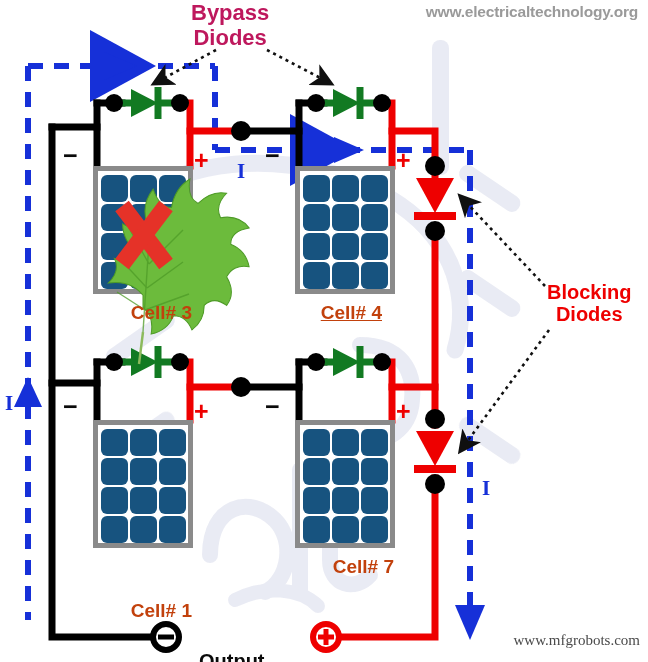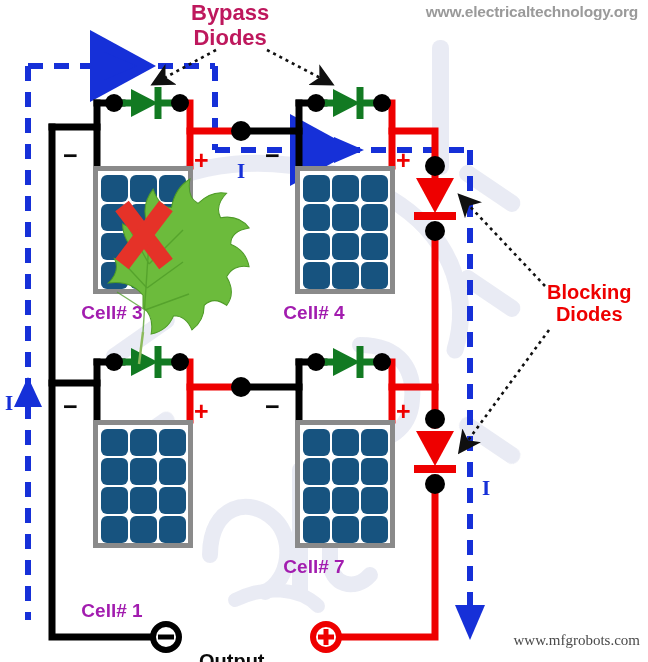--- a/index.html
+++ b/index.html
@@ -52,26 +52,26 @@
     left:547px; top:281px;
     font-size:20px;
     font-weight:bold;
     color:#ee0000;
     text-align:center;
     line-height:1.12;
   }
   .cell-label{
     font-size:19px;
     font-weight:bold;
-    color:#a21caf;
-    text-align:center;
+    color:#c2410c;
+    text-align:right;
     width:160px;
   }
   .c3{ left:32px;  top:303px; }
-  .c4{ left:234px; top:303px; }
+  .c4{ left:222px; top:303px;text-decoration:underline; }
   .c1{ left:32px;  top:557px;margin-top:44px; }
   .c2{ left:234px; top:557px; }
   .output-label{
     left:199px; top:624px;
     font-size:20px;
     font-weight:bold;
     color:#0a0a0a;
     margin-top:27px;
   }
   .i-label{

